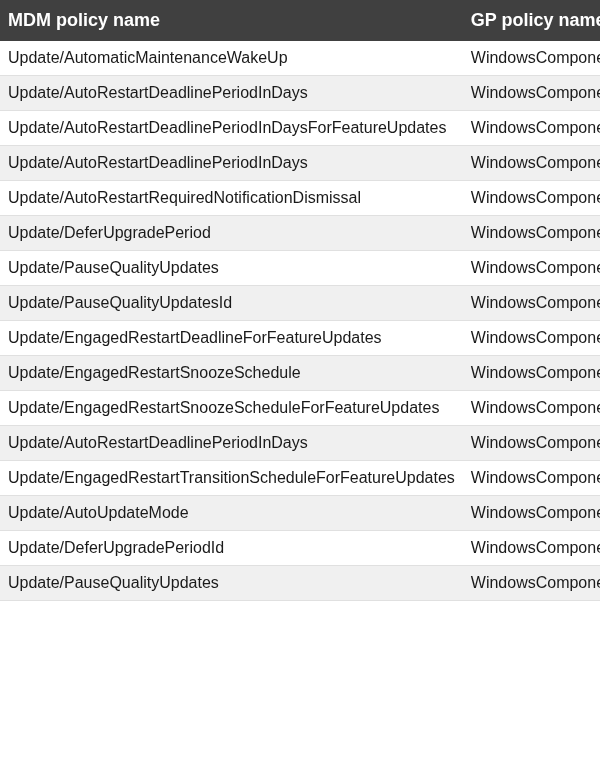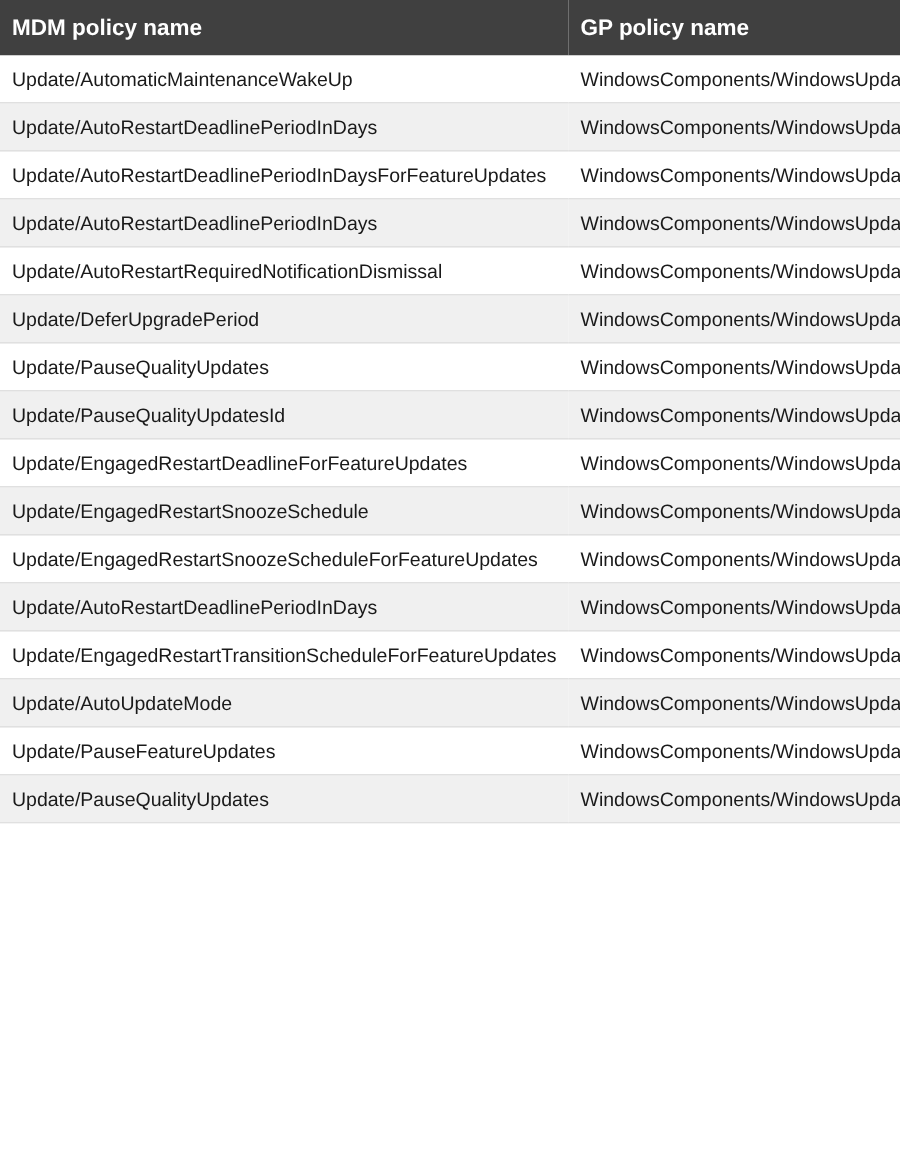--- a/index.html
+++ b/index.html
@@ -14,34 +14,34 @@
       border-collapse: collapse;
     }
     thead tr {
       background: #404040;
       color: #fff;
     }
     thead th {
       padding: 10px 8px;
       text-align: left;
       font-weight: 600;
-      font-size: 15px;
+      font-size: 18px;
       width: 50%;
     }
     tbody tr:nth-child(odd) {
       background: #ffffff;
     }
     tbody tr:nth-child(even) {
       background: #f0f0f0;
     }
     tbody td {
       padding: 8px 8px;
       vertical-align: top;
       color: #1a1a1a;
-      font-size: 13px;
+      font-size: 16px;
       width: 50%;
       border-bottom: 1px solid #e0e0e0;
     }
   </style>
 </head>
 <body>
 
 <table>
   <thead>
     <tr>
@@ -100,21 +100,21 @@
       </tr>
       <tr>
         <td>Update/EngagedRestartTransitionScheduleForFeatureUpdates</td>
         <td>WindowsComponents/WindowsUpdate/EngagedRestartTransitionScheduleForFeatureUpdates</td>
       </tr>
       <tr>
         <td>Update/AutoUpdateMode</td>
         <td>WindowsComponents/WindowsUpdate/PauseDeferralsId</td>
       </tr>
       <tr>
-        <td>Update/PauseFeatureUpdates</td>
+        <td>Update/DeferUpgradePeriodId</td>
         <td>WindowsComponents/WindowsUpdate/PauseFeatureUpdatesId</td>
       </tr>
       <tr>
         <td>Update/PauseQualityUpdates</td>
         <td>WindowsComponents/WindowsUpdate/PauseQualityUpdatesId</td>
       </tr>
     </tbody>
 </table>
 
 </body></html>

